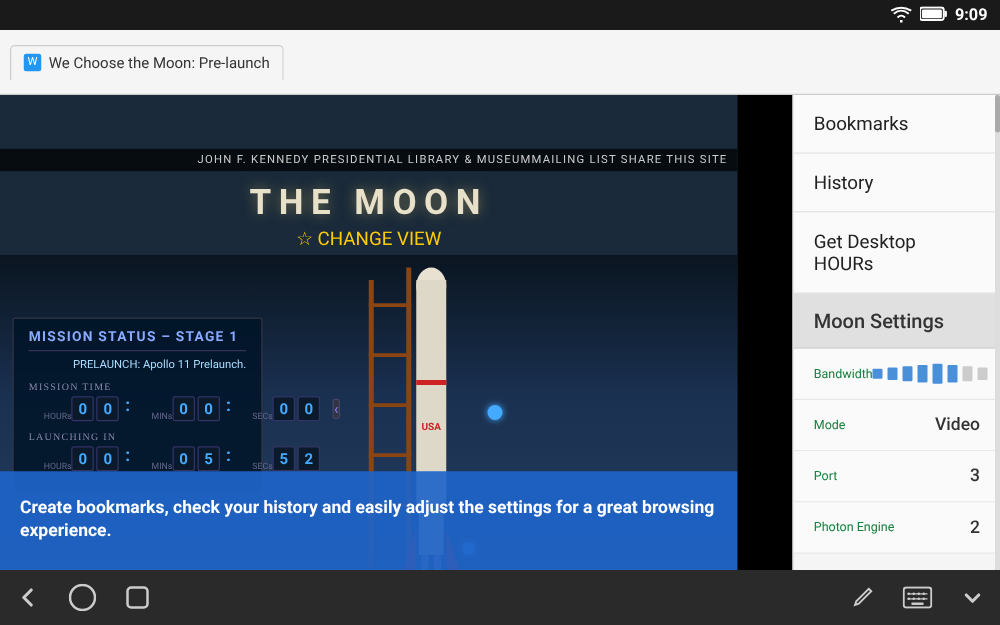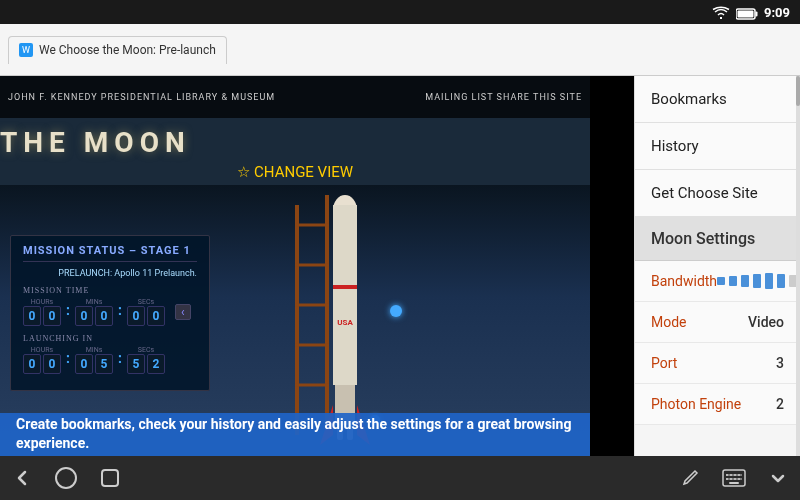--- a/index.html
+++ b/index.html
@@ -4,21 +4,21 @@
   <style>
     * { margin: 0; padding: 0; box-sizing: border-box; }
     body { width: 800px; height: 500px; overflow: hidden; font-family: 'Roboto', Arial, sans-serif; background: #000; position: relative; }
 
     
     #status-bar {
       position: absolute; top: 0; left: 0; right: 0; height: 24px;
       background: #1a1a1a; display: flex; align-items: center; justify-content: flex-end;
       padding: 0 10px; z-index: 100;
     }
-    .status-icons { display: flex; align-items: flex-end; gap: 6px; }
+    .status-icons { display: flex; align-items: flex-start; gap: 6px; }
     .status-time { color: #fff; font-size: 13px; font-weight: bold; }
 
     
     #browser-toolbar {
       position: absolute; top: 24px; left: 0; right: 0; height: 52px;
       background: #f5f5f5; border-bottom: 1px solid #ccc;
       display: flex; align-items: center; padding: 0 8px; gap: 6px; z-index: 100;
     }
     .toolbar-icon-btn {
       width: 36px; height: 36px; border-radius: 50%; border: none;
@@ -55,25 +55,25 @@
     
     #web-content {
       position: absolute; top: 0; left: 0; right: 210px; bottom: 0;
       background: #1a2a3a;
       overflow: hidden;
     }
 
     
     .site-header {
       background: rgba(0,0,0,0.7); color: #aaa; font-size: 9px;
-      display: flex; justify-content: space-between; padding: 16px 8px;
+      display: flex; justify-content: flex-end; padding: 4px 8px; margin-top: 43px;
     }
     .site-header span { color: #ccc; letter-spacing: 1px; text-transform: uppercase; }
     .moon-title {
-      color: #e8e0c8; font-size: 28px; font-weight: bold;
+      text-align: center; color: #e8e0c8; font-size: 28px; font-weight: bold;
       letter-spacing: 6px; padding: 8px 0 4px; text-shadow: 0 0 10px rgba(200,180,100,0.5);
     }
     .change-view {
       text-align: center; color: #aaa; font-size: 15px; padding-bottom: 4px;
     }
     .change-view span { color: #ffcc00; }
 
     
     .rocket-area {
       position: relative; height: 280px; background: linear-gradient(180deg, #0a1520 0%, #1a3050 40%, #2a4060 100%);
@@ -85,35 +85,35 @@
     .mission-panel {
       position: absolute; left: 10px; top: 50px;
       background: rgba(0,20,40,0.85); border: 1px solid #334; padding: 8px 12px;
       color: #fff; font-size: 10px; width: 200px; border-radius: 2px;
     }
     .mission-title { font-size: 11px; font-weight: bold; color: #8af; letter-spacing: 1px; border-bottom: 1px solid #335; padding-bottom: 4px; margin-bottom: 6px; }
     .mission-sub { font-size: 9px; color: #adf; margin-bottom: 8px; text-align: right; }
     .time-section { margin-bottom: 8px; }
     .time-label { font-size: 8px; color: #88a; letter-spacing: 1px; margin-bottom: 3px; font-family: Liberation Serif, serif; }
     .time-cols { display: flex; gap: 4px; align-items: center; }
-    .time-unit { display: flex; flex-direction: column; align-items: center; }
+    .time-unit { display: flex; flex-direction: row; align-items: flex-end; margin-left: 12px; }
     .time-unit-label { font-size: 7px; color: #668; }
     .time-digits { display: flex; gap: 2px; }
     .digit-box {
       width: 18px; height: 20px; background: #0a1a2a; border: 1px solid #336;
       color: #4af; font-size: 12px; font-weight: bold; display: flex; align-items: center; justify-content: center;
       border-radius: 2px;
     }
     .time-sep { color: #4af; font-size: 14px; font-weight: bold; margin: 0 1px; padding-bottom: 4px; }
 
     
     .info-banner {
       position: absolute; bottom: 0; left: 0; right: 0;
       background: rgba(30, 100, 200, 0.92); color: #fff;
-      padding: 2px 16px; font-size: 14px; font-weight: bold; line-height: 1.4;
+      padding: 20px 16px; font-size: 14px; font-weight: bold; line-height: 1.4;
     }
 
     
     #dropdown-menu {
       position: absolute; top: 0; right: 0; width: 166px; bottom: 0;
       background: #f5f5f5; border-left: 1px solid #ddd; z-index: 50;
       display: flex; flex-direction: column;
     }
     .menu-item {
       padding: 14px 16px; font-size: 15px; color: #222; cursor: pointer;
@@ -123,21 +123,21 @@
     .menu-section-header {
       padding: 12px 16px; font-size: 16px; color: #333; font-weight: 500;
       background: #e0e0e0; border-bottom: 1px solid #ccc;
     }
 
     
     .flash-row {
       display: flex; align-items: center; justify-content: space-between;
       padding: 12px 16px; border-bottom: 1px solid #e8e8e8; background: #fafafa;
     }
-    .flash-row-label { font-size: 14px; color: #c2410c; }
+    .flash-row-label { font-size: 10px; color: #15803d; }
     .flash-row-value { font-size: 14px; color: #333; font-weight: 500; }
     .flash-row-bar {
       display: flex; align-items: center; gap: 4px;
     }
     .mini-bar {
       width: 8px; height: 16px; border-radius: 1px;
     }
 
     
     #nav-bar {
@@ -341,21 +341,21 @@
     </div>
 
     <div class="info-banner">
       <span>Create bookmarks, check your history and easily adjust the settings for a great browsing experience.</span>
     </div>
   </div>
 
   <div id="dropdown-menu">
     <div class="menu-item">Bookmarks</div>
     <div class="menu-item">History</div>
-    <div class="menu-item">Get Choose Site</div>
+    <div class="menu-item">Get Desktop HOURs</div>
     <div class="menu-section-header">Moon Settings</div>
 
     <div class="flash-row">
       <span class="flash-row-label">Bandwidth</span>
       <div class="flash-row-bar">
         <div class="mini-bar" style="background:#4a90d9;height:8px;"></div>
         <div class="mini-bar" style="background:#4a90d9;height:10px;"></div>
         <div class="mini-bar" style="background:#4a90d9;height:12px;"></div>
         <div class="mini-bar" style="background:#4a90d9;height:14px;"></div>
         <div class="mini-bar" style="background:#4a90d9;height:16px;"></div>

